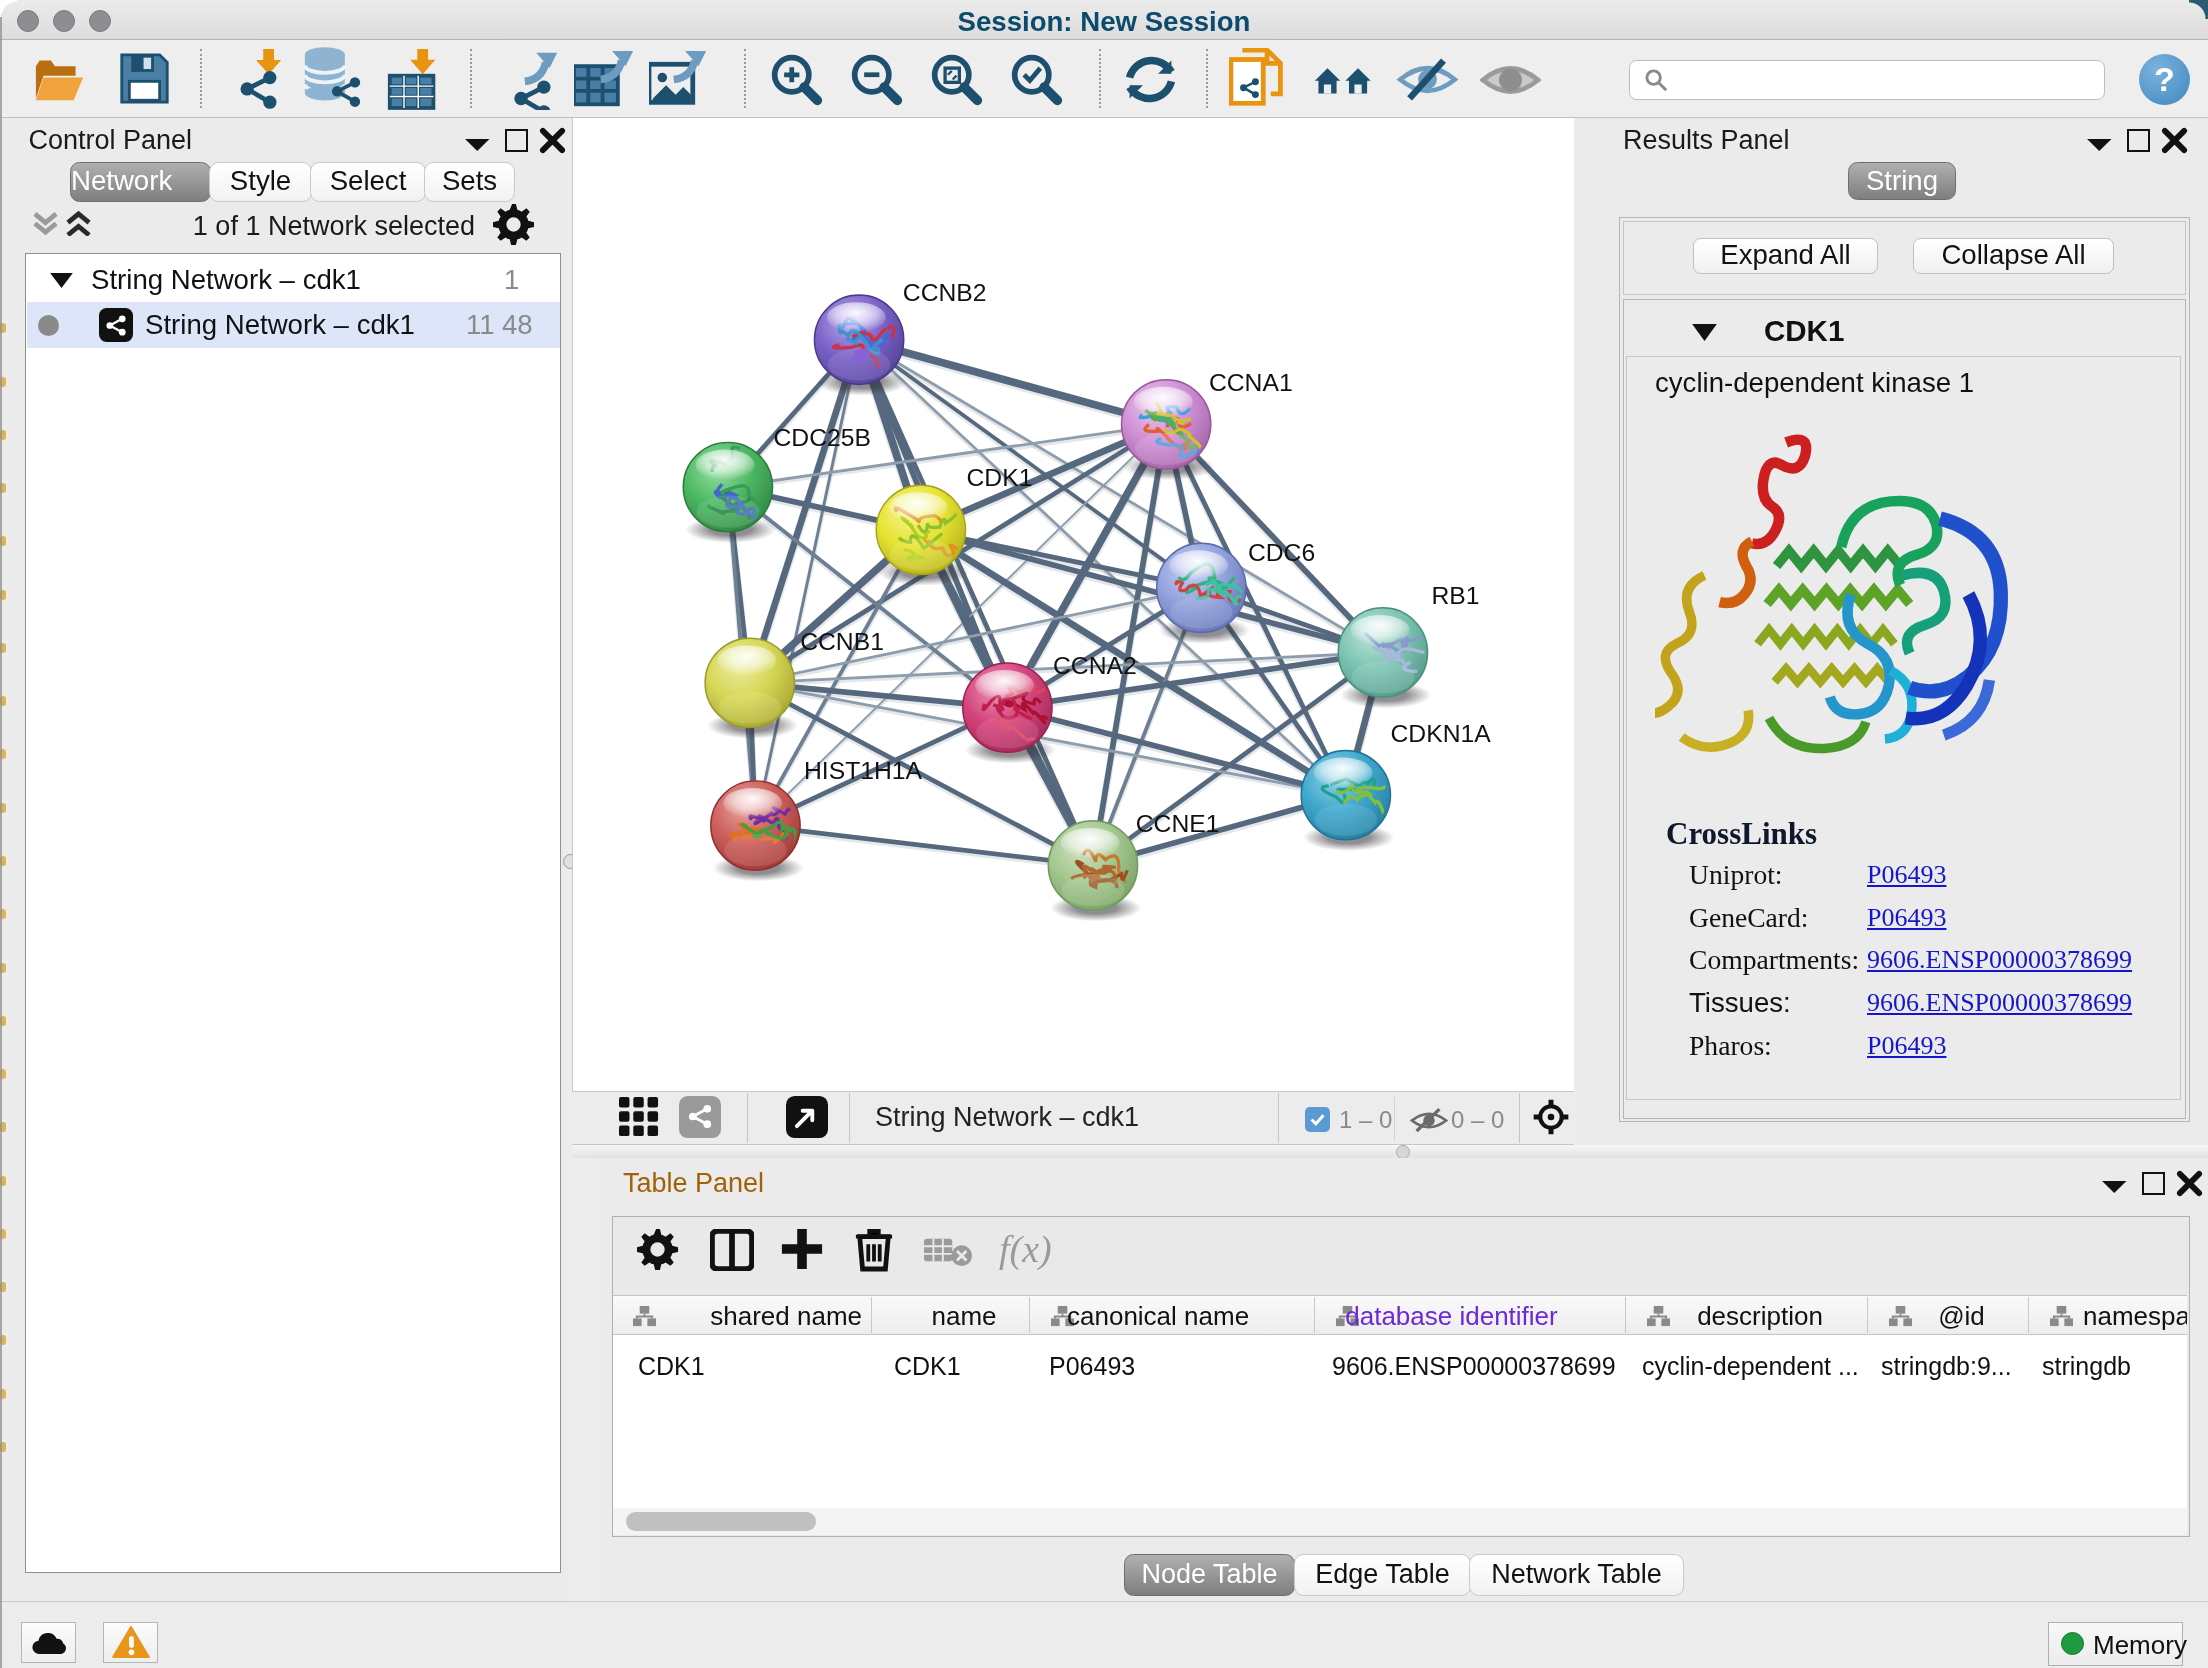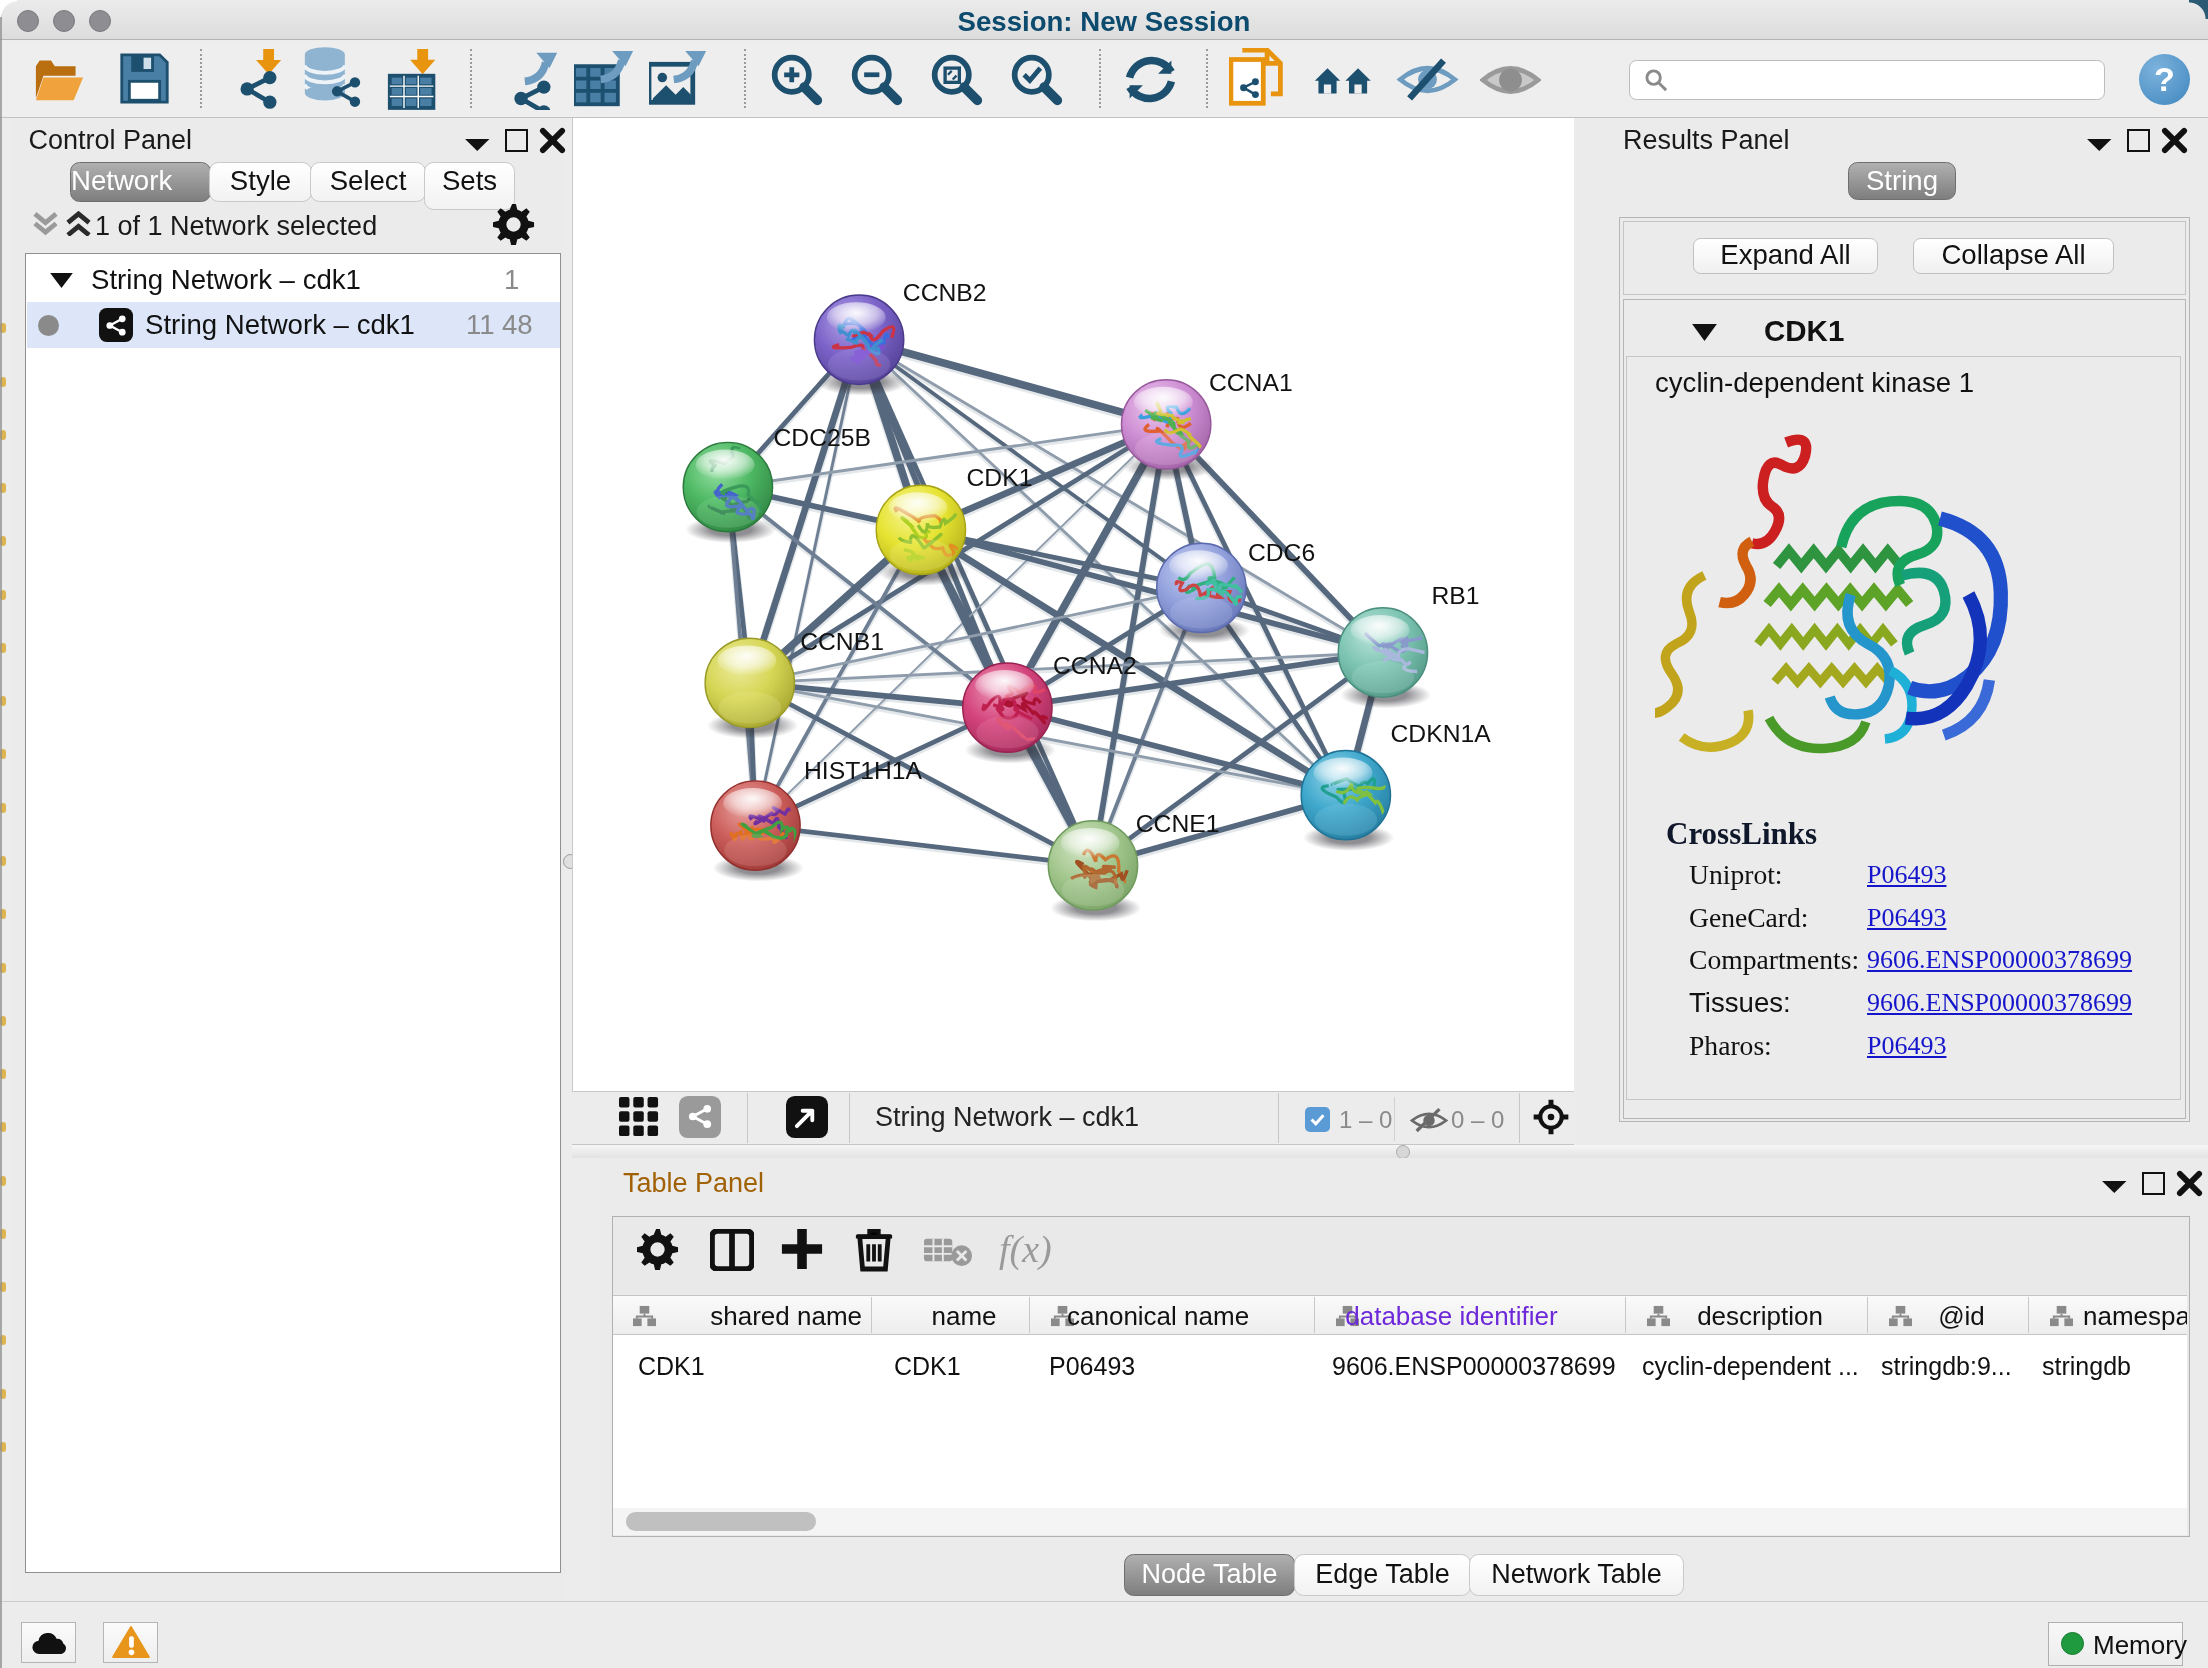--- a/index.html
+++ b/index.html
@@ -206,28 +206,28 @@
 <svg class="ic" style="left:463px;top:137px" width="28.5" height="15" viewBox="0 0 30 16">
     <path d="M2 2 L28 2 L15 15 Z" fill="#111"></path>
   </svg>
 <div class="abs" style="left:505px;top:129px;width:23px;height:23px;border:2.9px solid #111"></div>
 <svg class="ic" style="left:539px;top:127px" width="27" height="27" viewBox="0 0 28 28">
     <path d="M4 4 L24 24 M24 4 L4 24" stroke="#111" stroke-width="6" stroke-linecap="round"></path>
   </svg>
 <div class="abs" style="left:70px;top:162px;width:141px;height:40px;background:linear-gradient(#b0b0b0,#7e7e7e);border:1.9px solid #6e6e6e;border-radius:9.5px;color:#fff;font-size:27.6px;line-height:36px">Network</div>
 <div class="abs" style="left:209px;top:162px;width:103px;height:40px;background:linear-gradient(#ffffff,#f2f2f2);border:1.9px solid #c9c9c9;border-radius:9.5px;color:#111;font-size:27.6px;text-align:center;line-height:36px">Style</div>
 <div class="abs" style="left:310px;top:162px;width:116px;height:40px;background:linear-gradient(#ffffff,#f2f2f2);border:1.9px solid #c9c9c9;border-radius:9.5px;color:#111;font-size:27.6px;text-align:center;line-height:36px">Select</div>
-<div class="abs" style="left:424px;top:162px;width:91px;height:48px;background:linear-gradient(#ffffff,#f2f2f2);border:1.9px solid #c9c9c9;border-radius:9.5px;color:#111;font-size:27.6px;text-align:center;line-height:36px">Sets</div>
+<div class="abs" style="left:424px;top:162px;width:91px;height:40px;background:linear-gradient(#ffffff,#f2f2f2);border:1.9px solid #c9c9c9;border-radius:9.5px;color:#111;font-size:27.6px;text-align:center;line-height:36px">Sets</div>
 <svg class="ic" style="left:32px;top:211px" width="27" height="25" viewBox="0 0 28 26">
     <path d="M3 3 L14 12 L25 3 M3 13 L14 22 L25 13" stroke="#9a9a9a" stroke-width="5" fill="none"></path>
   </svg>
 <svg class="ic" style="left:65px;top:211px" width="27" height="25" viewBox="0 0 28 26">
     <path d="M3 25 L14 16 L25 25 M3 12 L14 3 L25 12" stroke="#2a2a2a" stroke-width="5" fill="none"></path>
   </svg>
-<div class="abs" style="left:95px;top:211px;width:380px;text-align:left;font-size:27px;color:#1a1a1a">1 of 1 Network selected</div>
+<div class="abs" style="left:95px;top:211px;width:380px;text-align:right;font-size:27px;color:#1a1a1a">1 of 1 Network selected</div>
 <svg class="ic" style="left:493px;top:204px" width="42" height="42" viewBox="0 0 44 44">
     <path d="M20 0 L24 0 L25.5 6 A15 15 0 0 1 30 8 L35 4.5 L38.5 8 L35 13 A15 15 0 0 1 37 17.5 L43 19 L43 24 L37 25.5 A15 15 0 0 1 35 30 L38.5 35 L35 38.5 L30 35 A15 15 0 0 1 25.5 37 L24 43 L19 43 L17.5 37 A15 15 0 0 1 13 35 L8 38.5 L4.5 35 L8 30 A15 15 0 0 1 6 25.5 L0 24 L0 19 L6 17.5 A15 15 0 0 1 8 13 L4.5 8 L8 4.5 L13 8 A15 15 0 0 1 17.5 6 Z M21.5 14 A7.5 7.5 0 1 0 21.5 29 A7.5 7.5 0 1 0 21.5 14 Z" fill="#111" fill-rule="evenodd"></path>
   </svg>
 <div class="abs" style="left:25px;top:253px;width:536px;height:1320px;background:#fff;border:1.9px solid #8f8f8f"></div>
 <svg class="ic" style="left:49px;top:272px" width="25" height="17" viewBox="0 0 26 18">
     <path d="M1 1 L25 1 L13 17 Z" fill="#111"></path>
   </svg>
 <div class="abs" style="left:91px;top:264px;font-size:27.6px;color:#111">String Network – cdk1</div>
 <div class="abs" style="left:504px;top:264px;font-size:27.6px;color:#8a8a8a">1</div>
 <div class="abs" style="left:27px;top:302px;width:533px;height:46px;background:#dce6f8"></div>

